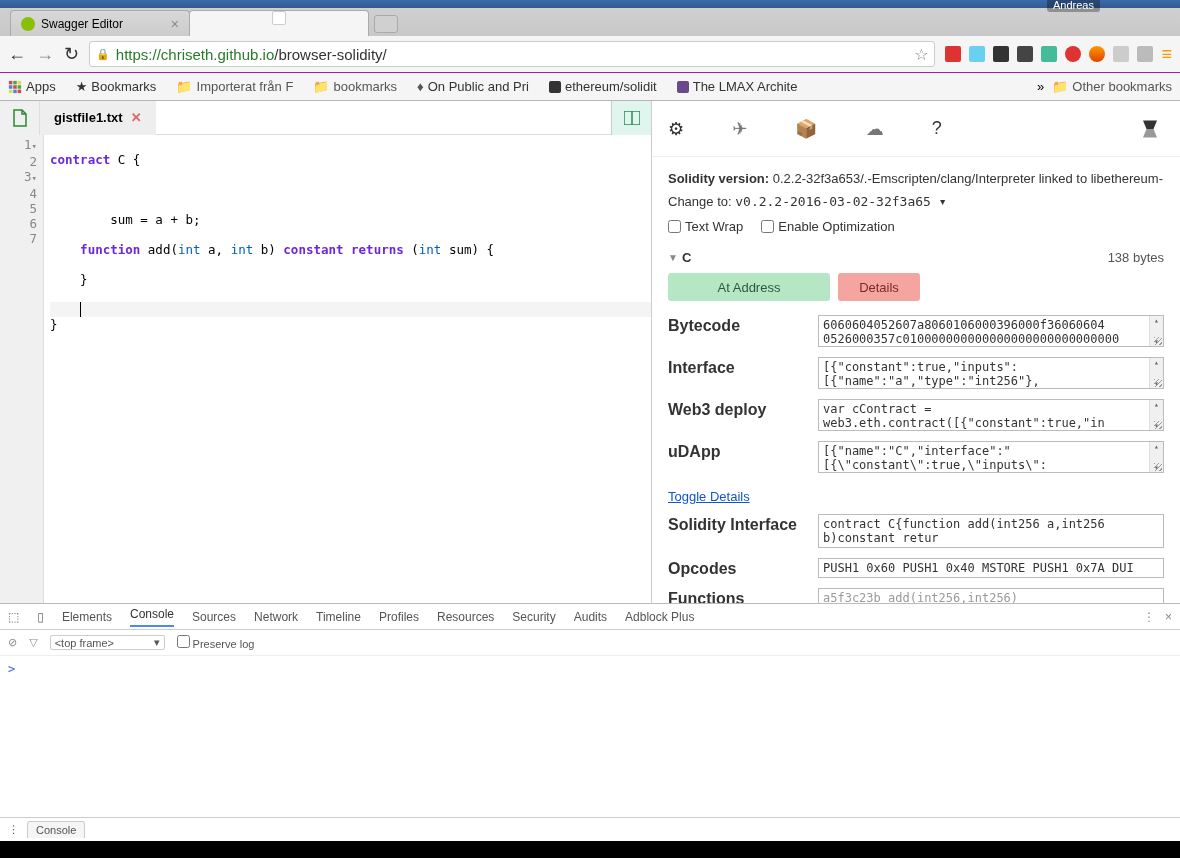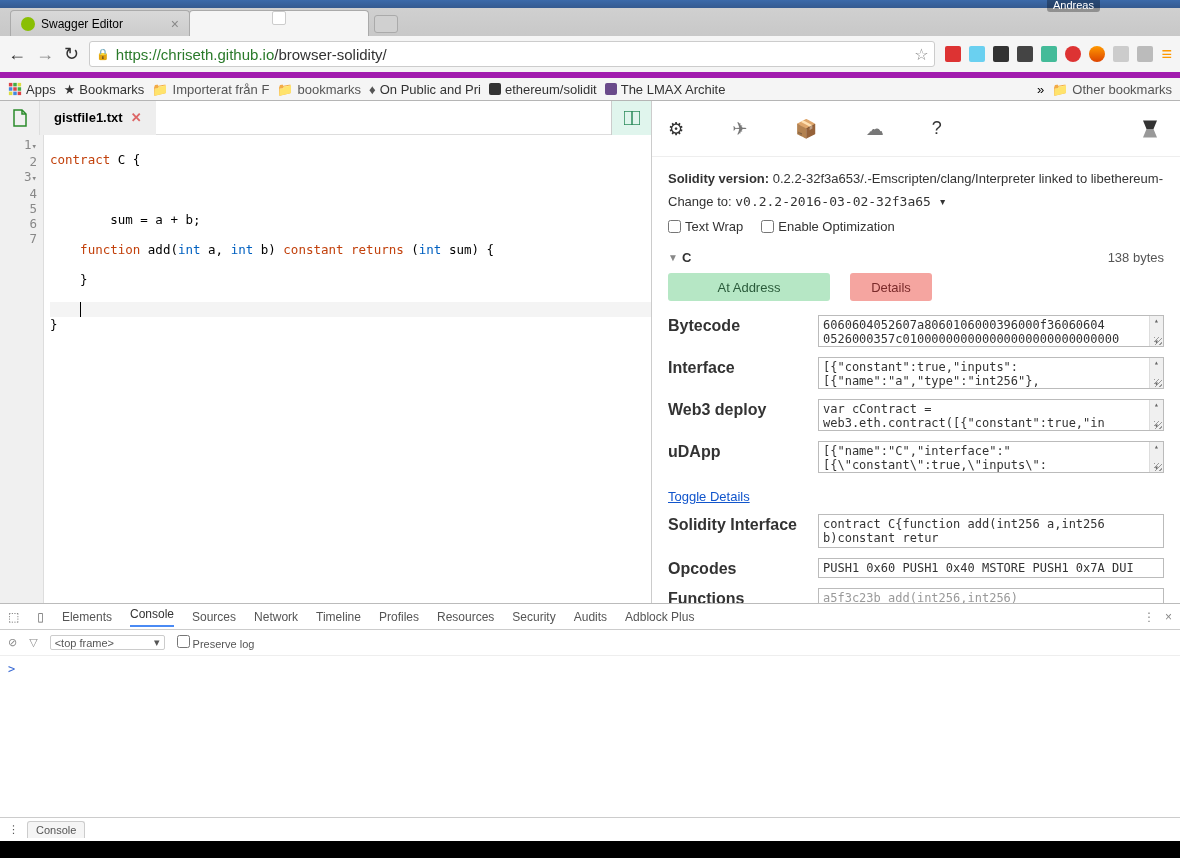--- a/index.html
+++ b/index.html
@@ -24,42 +24,42 @@
 .nav-btn { color: #888; font-size: 18px; cursor: pointer; }
 .nav-btn.dark { color: #333; }
 .url-box { flex: 1; display: flex; align-items: center; height: 26px; background: #fff; border: 1px solid #ccc; border-radius: 3px; padding: 0 6px; gap: 6px; }
 .lock { color: #5a8f3a; font-size: 11px; }
 .url-text { flex: 1; font-size: 15px; color: #333; }
 .url-host { color: #2a7a2a; }
 .star { color: #888; font-size: 16px; }
 .ext-row { display: flex; gap: 8px; align-items: center; }
 .ext-icon { width: 16px; height: 16px; border-radius: 2px; }
 
-.bookmark-bar { display: flex; align-items: center; height: 28px; padding: 0 8px; gap: 8px; background: #f5f5f5; border-top: 6px solid #a21caf; font-size: 13px; }
+.bookmark-bar { display: flex; align-items: center; height: 28px; padding: 0 8px; gap: 20px; background: #f5f5f5; border-top: 1px solid #a21caf; font-size: 13px; }
 .bm-item { display: flex; align-items: center; gap: 4px; color: #333; white-space: nowrap; }
 .bm-icon { width: 14px; height: 14px; }
 .bm-folder { color: #555; }
 .bm-more { margin-left: auto; display: flex; gap: 8px; align-items: center; }
 
 .app-body { display: flex; height: 502px; background: #fff; }
 
 .editor-pane { width: 652px; display: flex; flex-direction: column; border-right: 1px solid #ccc; }
 .editor-header { display: flex; align-items: center; height: 34px; border-bottom: 1px solid #ddd; }
 .file-btn { width: 40px; height: 34px; display: flex; align-items: center; justify-content: center; background: #f0f0f0; border-right: 1px solid #ddd; color: #2a8a2a; font-size: 16px; }
 .file-tab { display: flex; align-items: center; height: 34px; padding: 0 14px; background: #eee; gap: 8px; font-weight: bold; font-size: 13px; }
 .file-tab-close { color: #d66; }
 .col-btn { margin-left: auto; width: 40px; height: 34px; display: flex; align-items: center; justify-content: center; background: #e0f5ed; border-left: 1px solid #ccc; color: #2a8a5a; }
 
 .code-area { flex: 1; display: flex; font-family: Menlo, Consolas, monospace; font-size: 12.5px; background: #fff; }
 .gutter { width: 44px; background: #f0f0f0; border-right: 1px solid #ddd; text-align: right; padding: 2px 6px 0 0; color: #888; line-height: 15px; }
 .gutter-line { position: relative; }
 .fold-marker { font-size: 9px; color: #888; }
 .code-lines { flex: 1; padding: 2px 0 0 6px; line-height: 15px; white-space: pre; }
 .code-lines .hl { background: #f4f4f4; display: inline-block; width: 100%; }
-.kw { color: #c2410c; font-weight: normal; }
+.kw { color: #6d28d9; font-weight: bold; }
 .tp { color: #0060c0; }
 .cursor { border-left: 1px solid #000; }
 
 .right-pane { flex: 1; background: #fff; overflow-y: auto; }
 .right-header { display: flex; align-items: center; height: 56px; padding: 0 16px; gap: 48px; border-bottom: 1px solid #eee; }
 .rh-icon { color: #777; font-size: 18px; }
 .rh-icon.active { color: #333; }
 .logo { margin-left: auto; width: 28px; height: 28px; }
 
 .right-content { padding: 14px 16px; font-size: 13px; color: #333; }
@@ -67,21 +67,21 @@
 .sv-label { font-weight: bold; }
 .sv-val { font-family: monospace; }
 .opt-row { display: flex; gap: 18px; margin: 10px 0 16px 0; align-items: flex-start; }
 .opt-row label { display: flex; gap: 4px; align-items: center; font-size: 13px; }
 
 .contract-head { display: flex; align-items: center; margin: 14px 0 8px 0; }
 .contract-head .tri { color: #888; font-size: 10px; margin-right: 4px; }
 .contract-head .cname { font-weight: bold; }
 .contract-head .bytes { margin-left: auto; color: #555; }
 
-.btn-row { display: flex; gap: 20px; margin-bottom: 14px; }
+.btn-row { display: flex; gap: 8px; margin-bottom: 14px; }
 .btn { flex: 0 0 auto; height: 28px; display: flex; align-items: center; justify-content: center; border-radius: 3px; cursor: pointer; font-size: 13px; }
 .btn.addr { width: 162px; background: #b6e7c5; color: #2a5a3a; }
 .btn.create { width: 82px; background: #f5a5a0; color: #7a2a2a; }
 
 .field-row { display: flex; margin-bottom: 10px; align-items: flex-start; }
 .field-label { width: 150px; font-weight: bold; font-size: 16px; padding-top: 2px; }
 .field-box { flex: 1; border: 1px solid #bbb; padding: 2px 4px; font-family: monospace; font-size: 12px; background: #fff; min-height: 20px; position: relative; overflow: hidden; }
 .field-box.tall { height: 32px; }
 .field-scroll { position: absolute; right: 0; top: 0; bottom: 0; width: 14px; display:flex; flex-direction:column; justify-content:space-between; background:#f0f0f0; border-left:1px solid #ddd; }
 .field-scroll span { font-size:8px; text-align:center; color:#666; }

